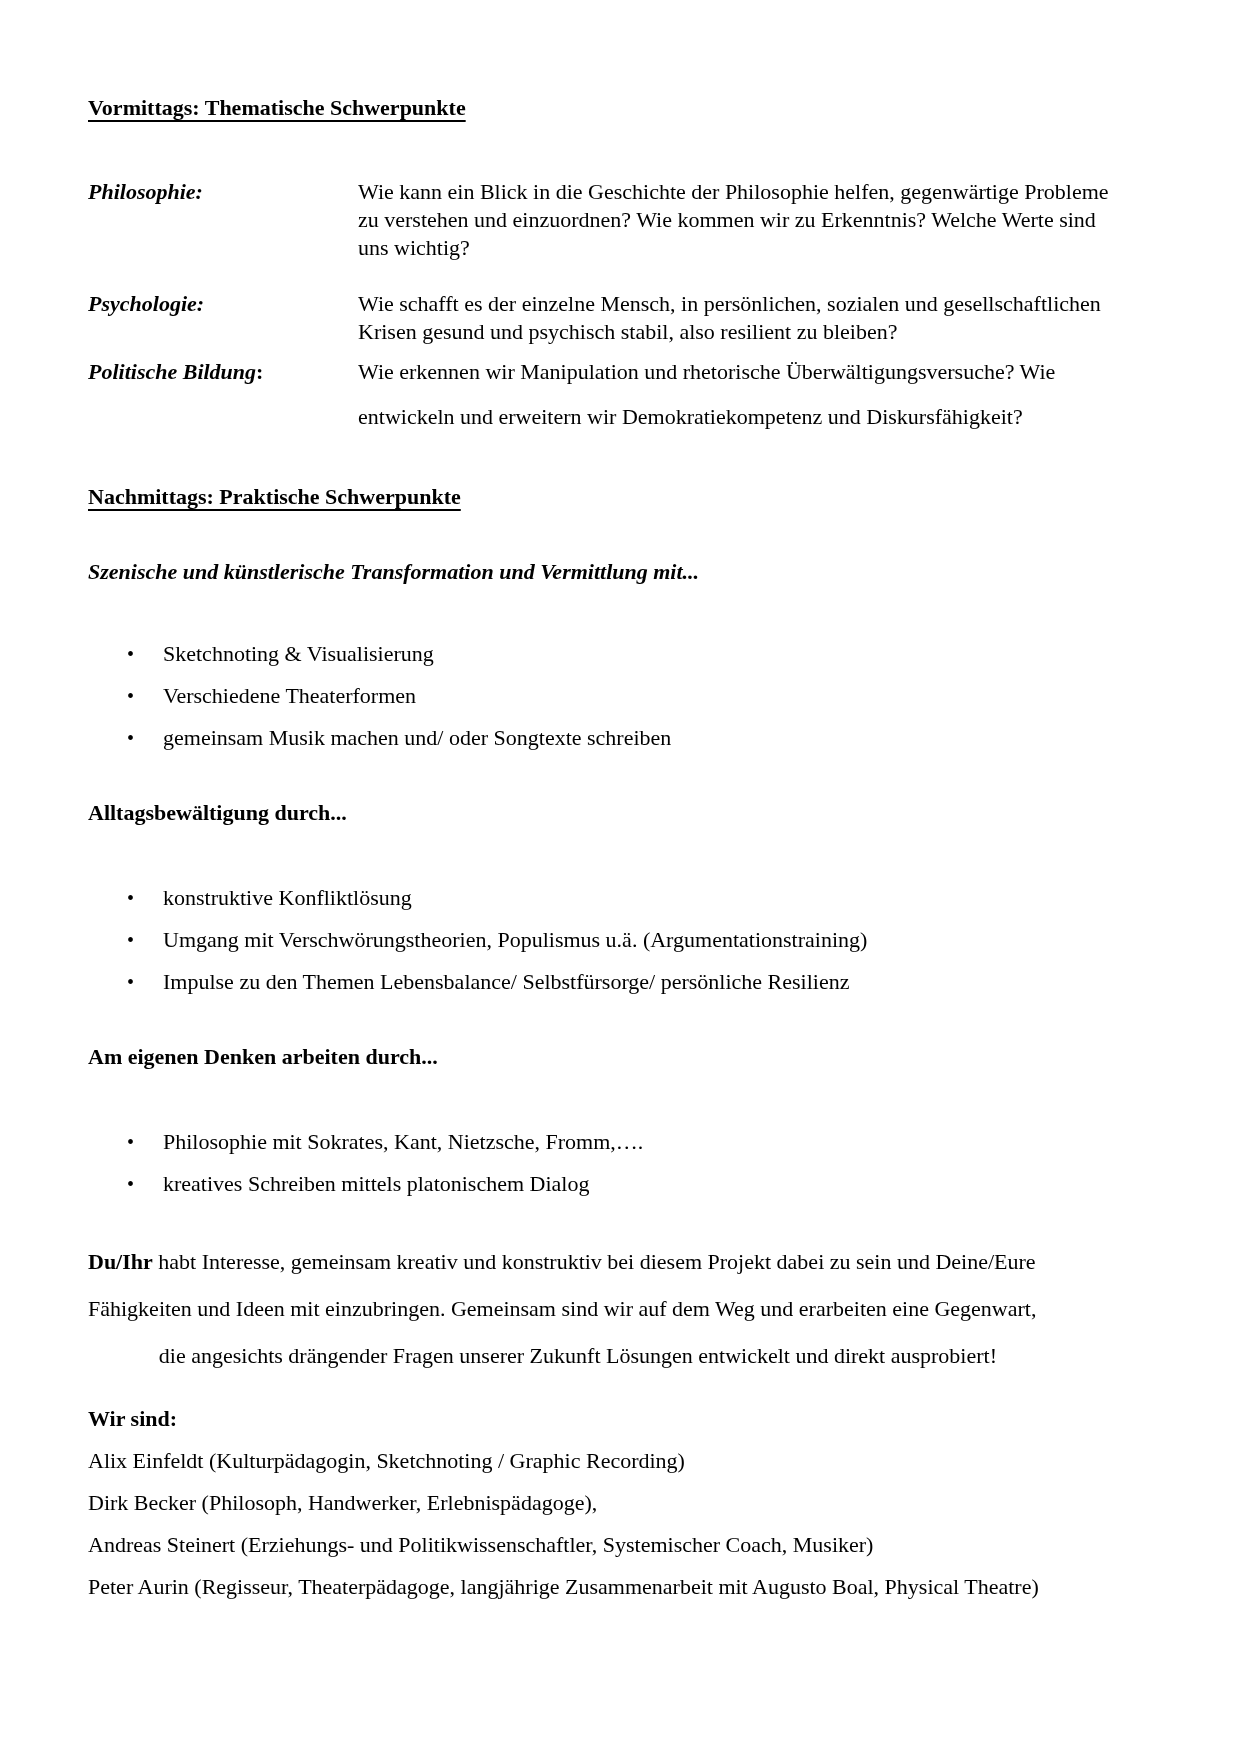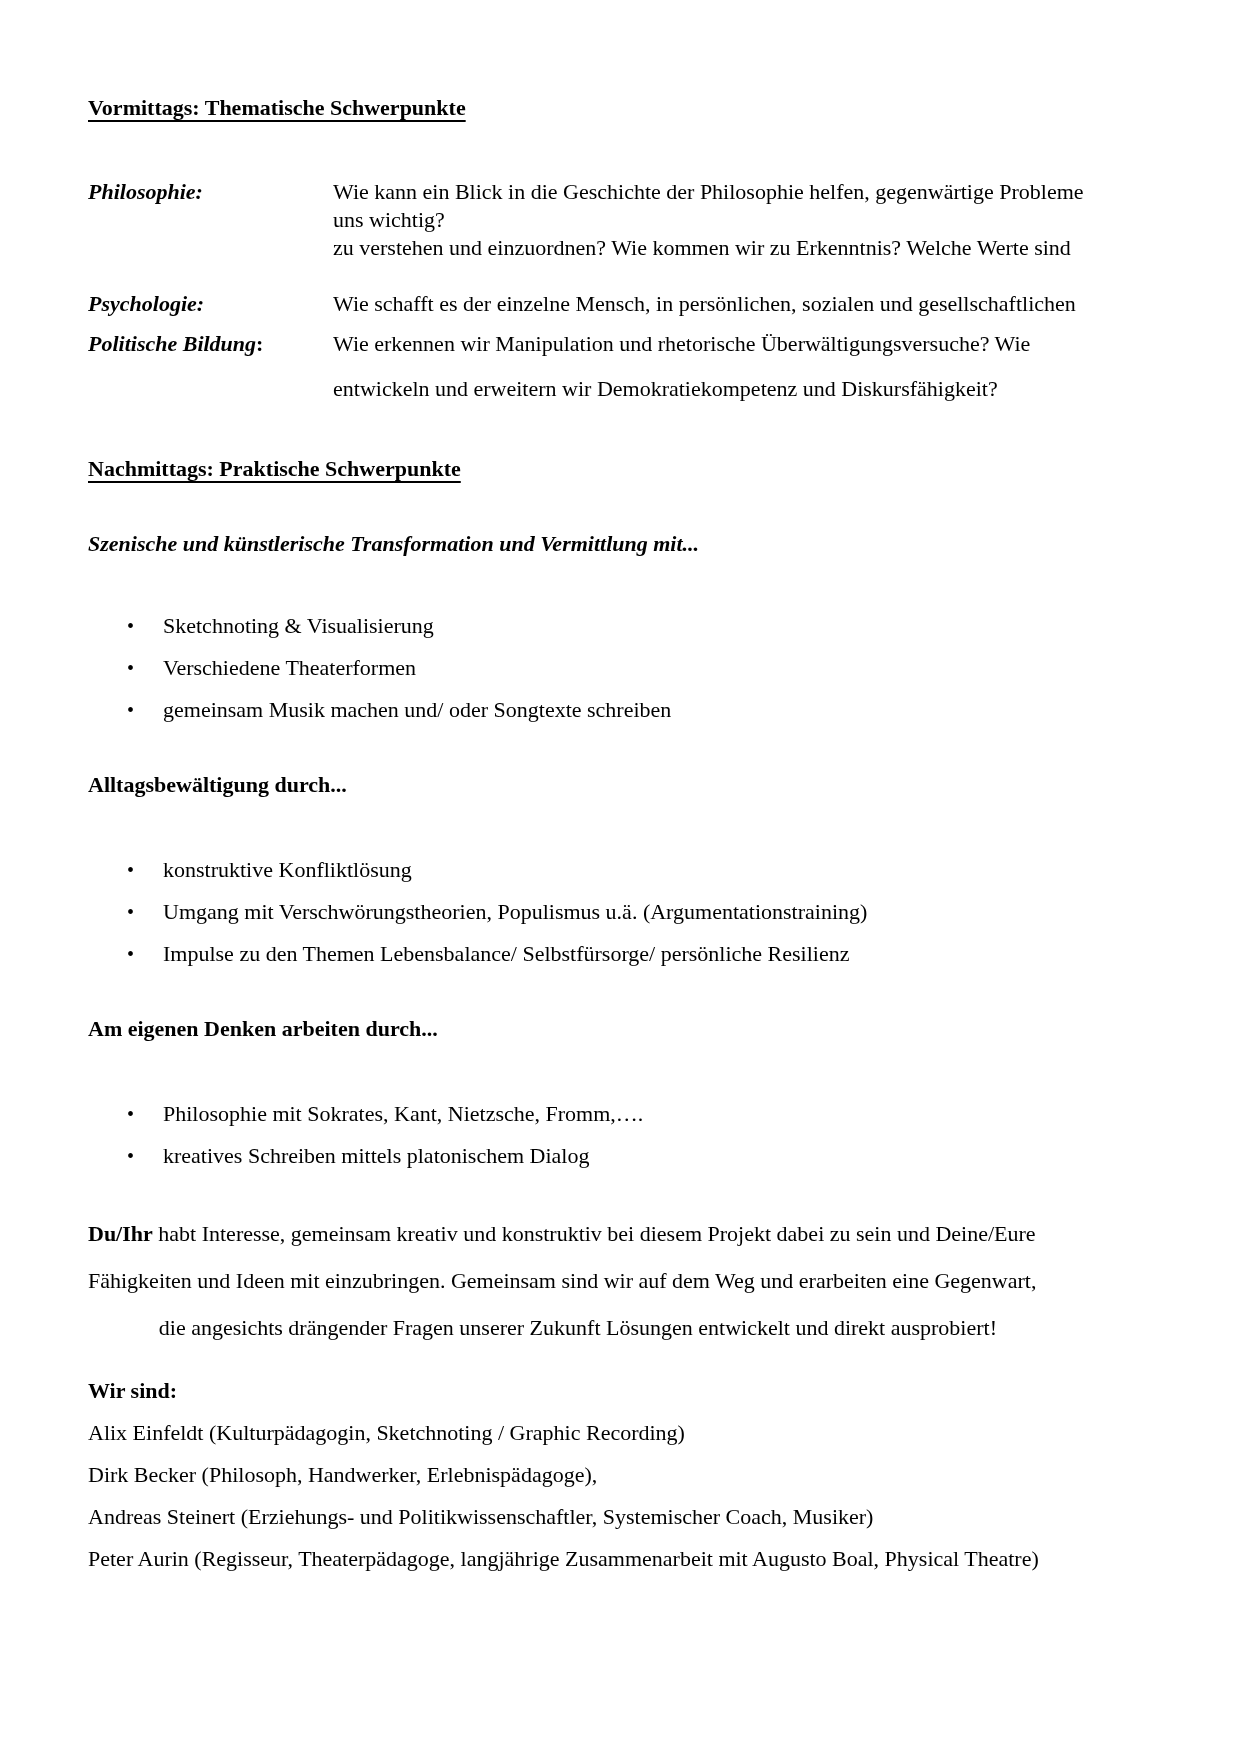--- a/index.html
+++ b/index.html
@@ -24,21 +24,21 @@
   .sec-head {
     font-weight: 700;
     line-height: 28px;
     text-decoration: underline;
     text-underline-offset: 5px;
     text-decoration-thickness: 2px;
     white-space: nowrap;
   }
   .head-afternoon { margin-top: 52px; }
 
-  .topic { display: flex; }
+  .topic { display: flex; gap: 25px; }
   .topic-first { margin-top: 56px; }
   .topic-psych { margin-top: 28px; }
   .topic-pol   { margin-top: 12px; justify-content: space-between; }
   .tlabel {
     width: 245px;
     flex: none;
     font-weight: 700;
     font-style: italic;
     line-height: 28px;
     white-space: nowrap;
@@ -99,29 +99,30 @@
 <body>
 
 <div class="doc">
 
   <div class="sec-head">Vormittags: Thematische Schwerpunkte</div>
 
   <div class="topic topic-first">
     <div class="tlabel">Philosophie:</div>
     <div class="tbody">
       <div class="tline">Wie kann ein Blick in die Geschichte der Philosophie helfen, gegenwärtige Probleme</div>
+      <div class="tline">zu verstehen und einzuordnen? Wie kommen wir zu Erkenntnis? Welche Werte sind</div>
       <div class="tline">uns wichtig?</div>
-      <div class="tline">zu verstehen und einzuordnen? Wie kommen wir zu Erkenntnis? Welche Werte sind</div>
     </div>
   </div>
 
   <div class="topic topic-psych">
     <div class="tlabel">Psychologie:</div>
     <div class="tbody">
       <div class="tline">Wie schafft es der einzelne Mensch, in persönlichen, sozialen und gesellschaftlichen</div>
+      <div class="tline">Krisen gesund und psychisch stabil, also resilient zu bleiben?</div>
     </div>
   </div>
 
   <div class="topic topic-pol">
     <div class="tlabel"><span>Politische Bildung</span><span class="upright">:</span></div>
     <div class="tbody">
       <div class="tline">Wie erkennen wir Manipulation und rhetorische Überwältigungsversuche? Wie</div>
       <div class="tline pol-line2">entwickeln und erweitern wir Demokratiekompetenz und Diskursfähigkeit?</div>
     </div>
   </div>

